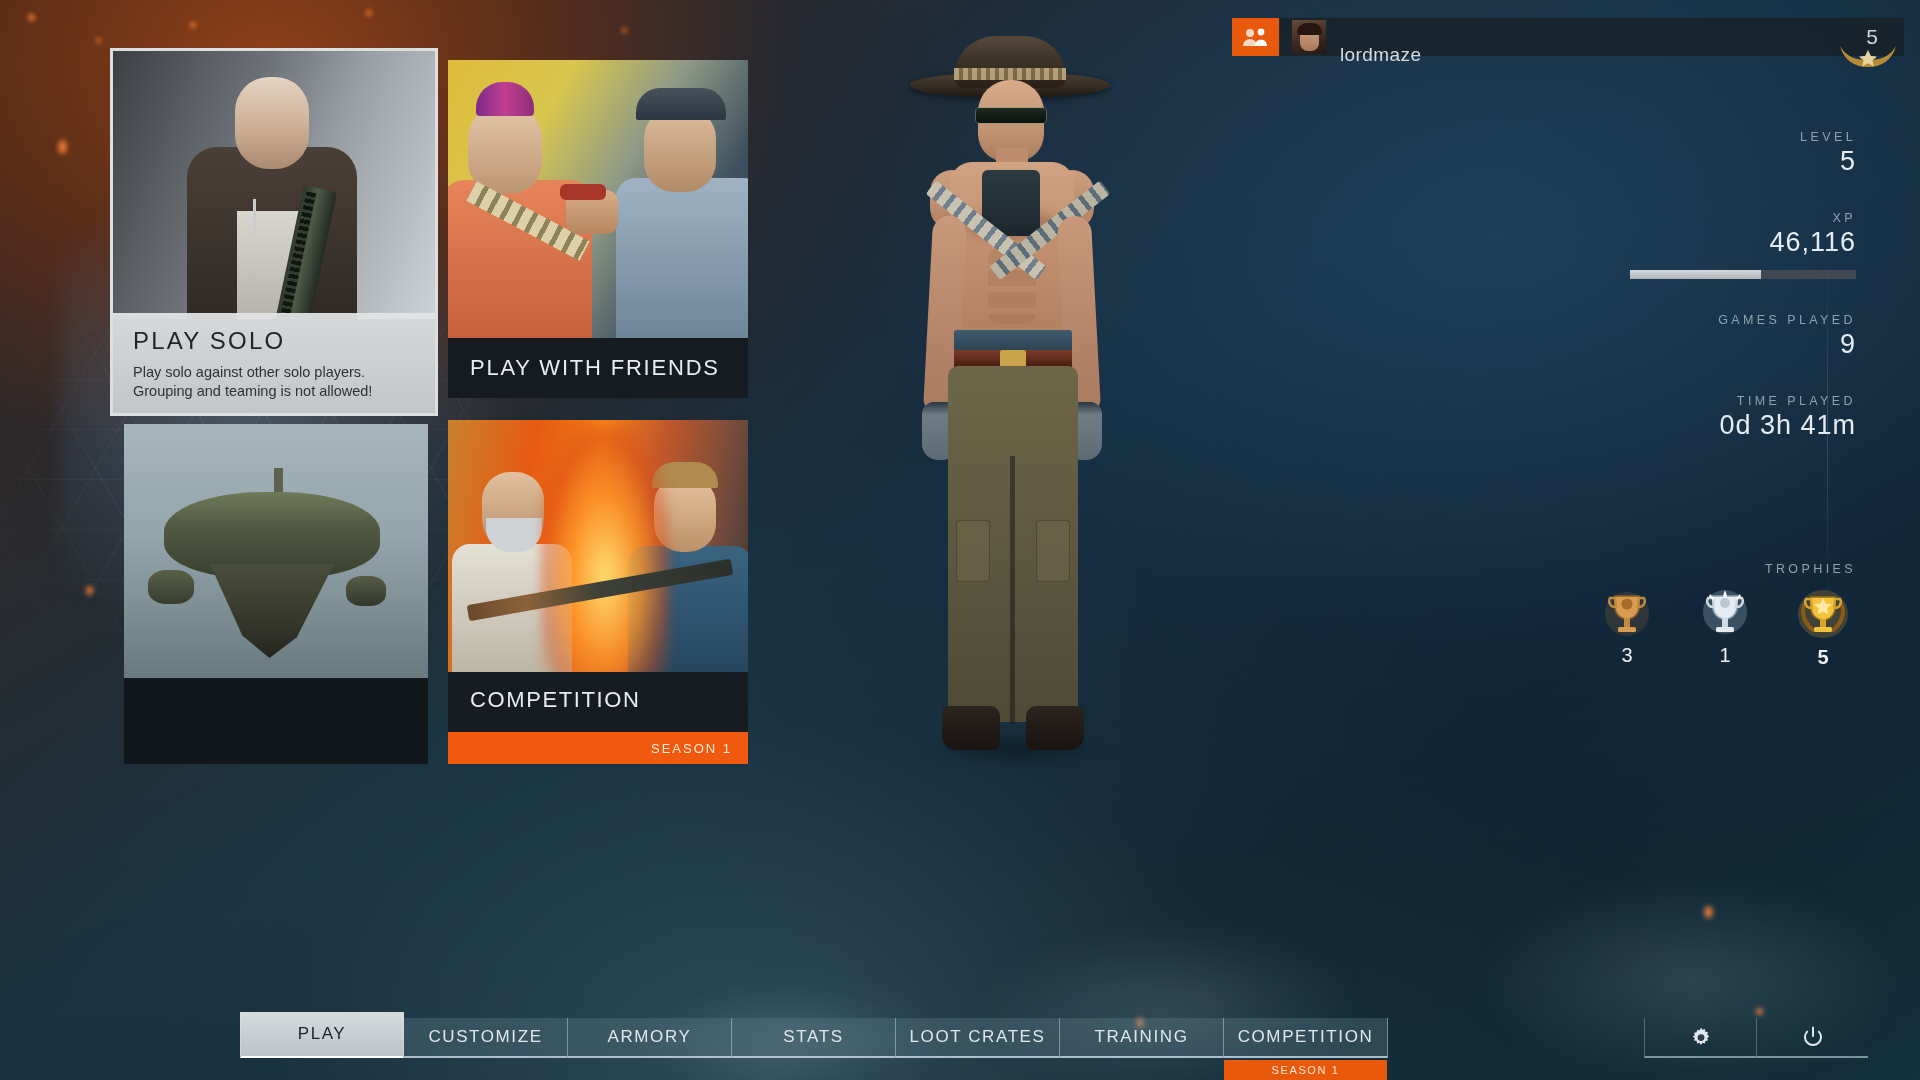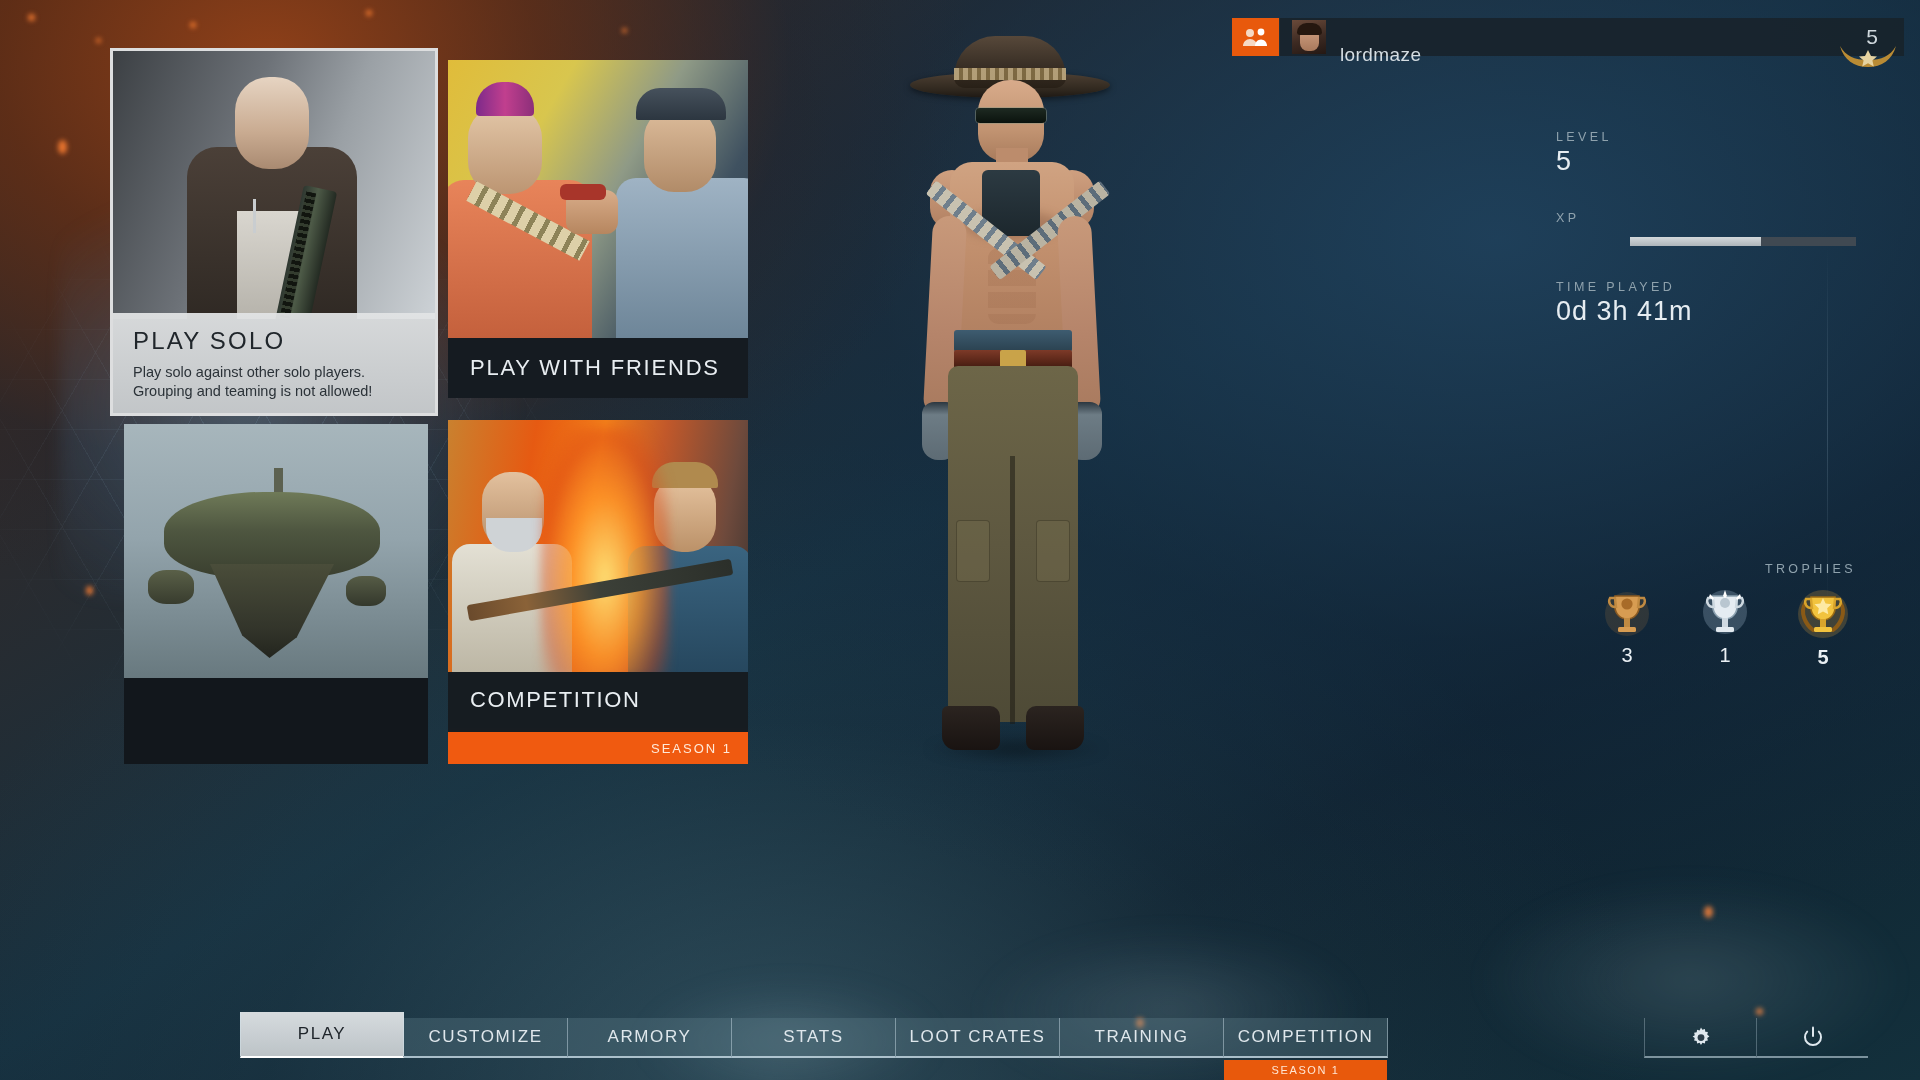--- a/index.html
+++ b/index.html
@@ -206,21 +206,21 @@
   .comp-art .shotgun { position:absolute; left:18px; top:162px; width:268px; height:16px; transform:rotate(-10deg);
     background:linear-gradient(90deg,#6a4a2c 0%,#8a6238 22%,#3c4038 50%,#2b2f2a 100%); border-radius:3px; }
   .comp-text { position:absolute; left:0; right:0; bottom:36px; height:56px;
     background:rgba(23,28,33,0.93); display:flex; align-items:center; padding-left:22px; }
   .comp-title { color:#e9eef2; font-size:22px; letter-spacing:1.6px; font-weight:300; }
   .comp-season { position:absolute; left:0; right:0; bottom:0; height:32px; background:#f05a10;
     display:flex; align-items:center; justify-content:flex-end; padding-right:16px; }
   .comp-season span { color:#ffe9d8; font-size:13px; letter-spacing:2px; }
 
   
-  #stats { position:absolute; right:64px; top:130px; width:300px; }
+  #stats { position:absolute; right:64px; top:130px; width:300px; text-align:right; }
   .stat-block { margin-bottom:34px; }
   .stat-label { color:#8fa2ad; font-size:12.5px; letter-spacing:3.4px; font-weight:300; }
   .stat-value { color:#e6edf2; font-size:27px; letter-spacing:1px; font-weight:300; margin-top:2px; }
   .xp-bar { margin-top:12px; height:9px; width:226px; margin-left:auto; background:#404952; }
   .xp-fill { height:100%; background:linear-gradient(180deg,#d3d8db,#aeb5ba); }
 
   #trophies { position:absolute; right:64px; top:562px; width:300px; text-align:right; }
   .trophy-row { display:flex; justify-content:flex-end; gap:44px; margin-top:14px; padding-right:6px; }
   .trophy { width:54px; text-align:center; cursor:pointer; }
   .trophy .cnt { color:#eaf0f4; font-size:20px; margin-top:2px; font-weight:300; }
@@ -399,25 +399,30 @@
 <div id="stats">
   <div class="stat-divider"></div>
 
   <div class="stat-block">
     <div class="stat-label">LEVEL</div>
     <div class="stat-value">5</div>
   </div>
 
   <div class="stat-block">
     <div class="stat-label">XP</div>
+    <div class="stat-value">46,116</div>
     <div class="xp-bar">
       <div class="xp-fill" id="xp-fill" style="width: 58%;"></div>
     </div>
   </div>
 
+  <div class="stat-block">
+    <div class="stat-label">GAMES PLAYED</div>
+    <div class="stat-value">9</div>
+  </div>
 
   <div class="stat-block">
     <div class="stat-label">TIME PLAYED</div>
     <div class="stat-value">0d 3h 41m</div>
   </div>
 </div>
 
 <div id="trophies">
   <div class="stat-label">TROPHIES</div>
   <div class="trophy-row">

